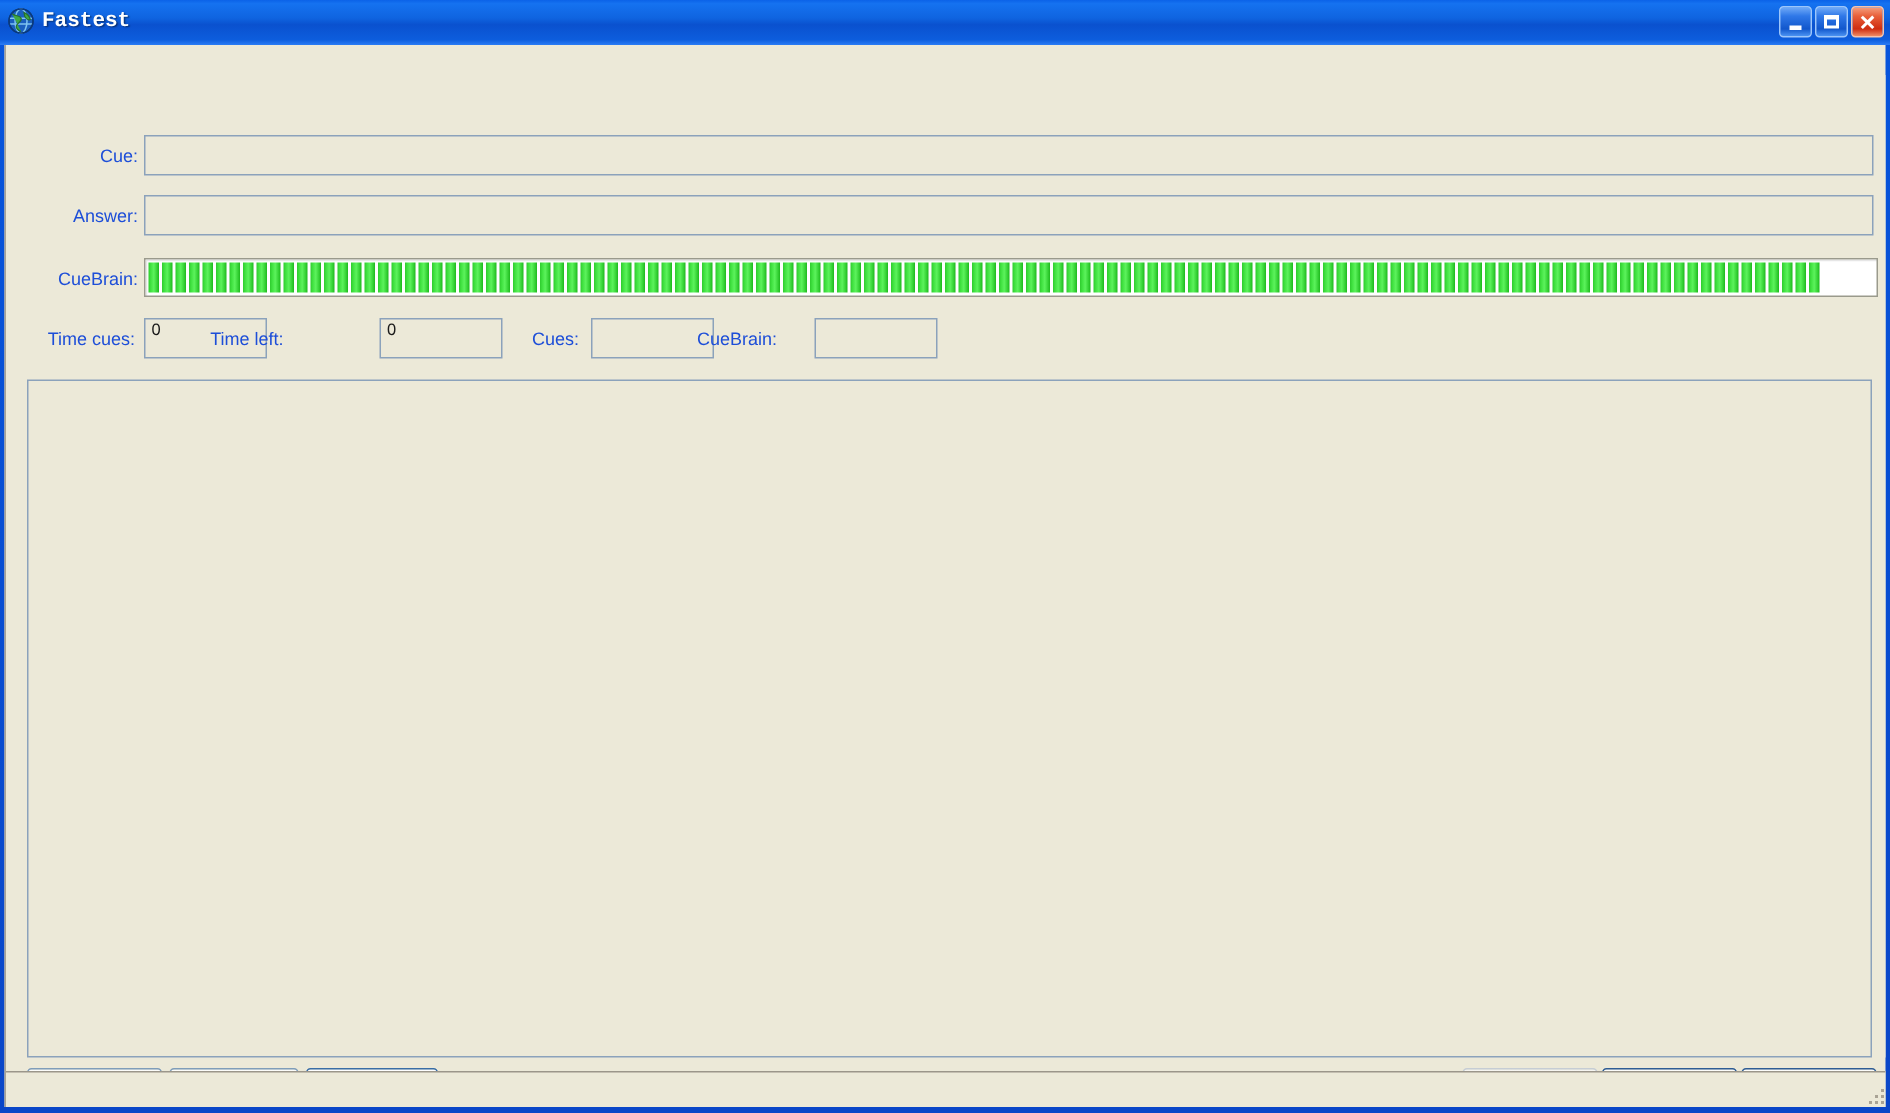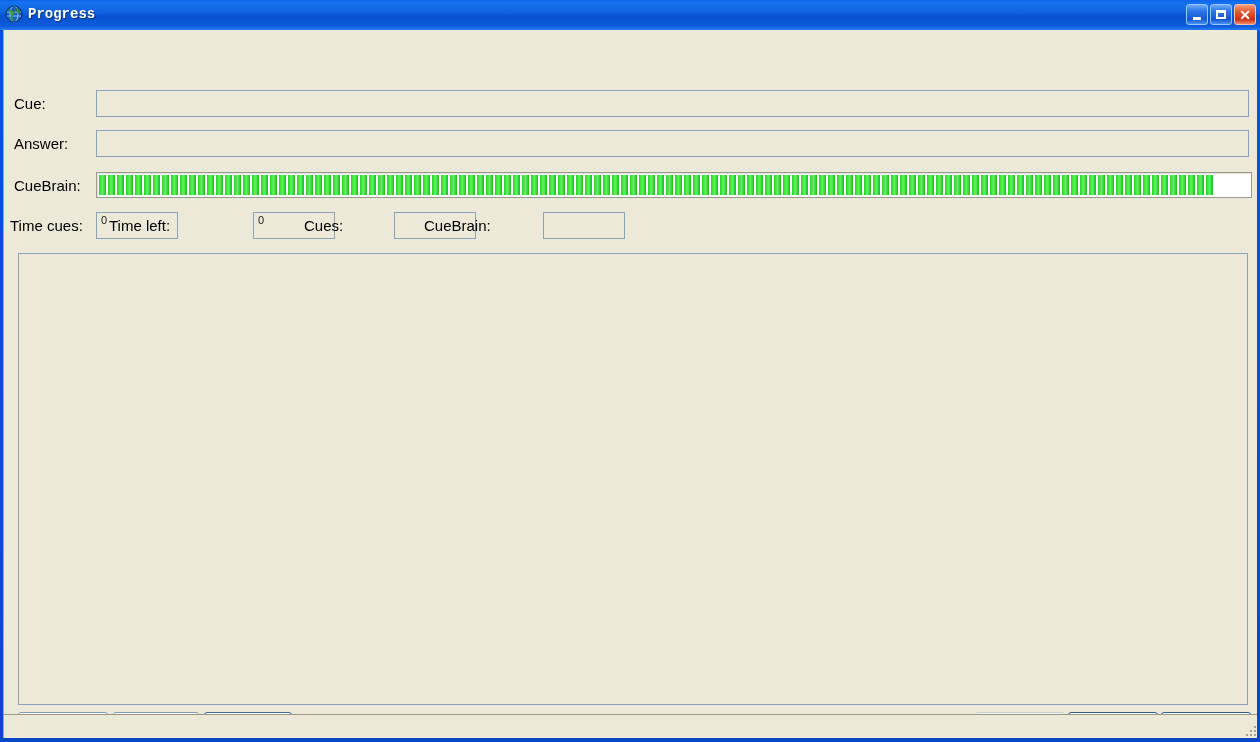--- a/index.html
+++ b/index.html
@@ -146,23 +146,23 @@
     position: absolute;
     left: 0; top: 20px;
     width: 1254px;
     height: 655px;
     background: #ece9d8;
   }
 
   .row-label {
     position: absolute;
     font-family: "Liberation Sans", sans-serif;
-    font-size: 15px;
-    color: #000000;
-    text-align: left;
+    font-size: 12px;
+    color: #1d4ed8;
+    text-align: right;
     white-space: nowrap;
     line-height: 14px;
   }
 
   .txtfield {
     position: absolute;
     background: #ece9d8;
     border: 1px solid #8ba2bb;
     box-sizing: border-box;
     font-family: "Liberation Sans", sans-serif;
@@ -299,21 +299,21 @@
       <span class="app-icon">
         <svg width="18" height="18" viewBox="0 0 18 18">
           <circle cx="9" cy="9" r="8" fill="#1a5fbf" stroke="#0c3c80" stroke-width="1"></circle>
           <path d="M1.6 7.2 H16.4 M1.6 11 H16.4" stroke="#7fc4f0" stroke-width="1" fill="none"></path>
           <ellipse cx="9" cy="9" rx="4" ry="8" fill="none" stroke="#7fc4f0" stroke-width="1"></ellipse>
           <path d="M3 4 C5 6, 8 5, 9 7 C10 9, 7 10, 6 12 C5 13.6, 7 15, 9 16" fill="#3fa845" stroke="#27702c" stroke-width="0.8"></path>
           <path d="M11 3.4 C13 4.2, 14.6 6, 15.2 8 C14 8.6, 12.4 7.6, 11.6 6.2 Z" fill="#3fa845" stroke="#27702c" stroke-width="0.8"></path>
           <circle cx="9" cy="9" r="8" fill="none" stroke="#0b3a7d" stroke-width="1"></circle>
         </svg>
       </span>
-      <span class="title-text">Progress</span>
+      <span class="title-text">Fastest</span>
     </div>
 
     <div class="win-buttons">
       <div class="win-btn min">
         <span class="glyph-min"></span>
       </div>
       <div class="win-btn max">
         <span class="glyph-max"></span>
       </div>
       <div class="win-btn close">

